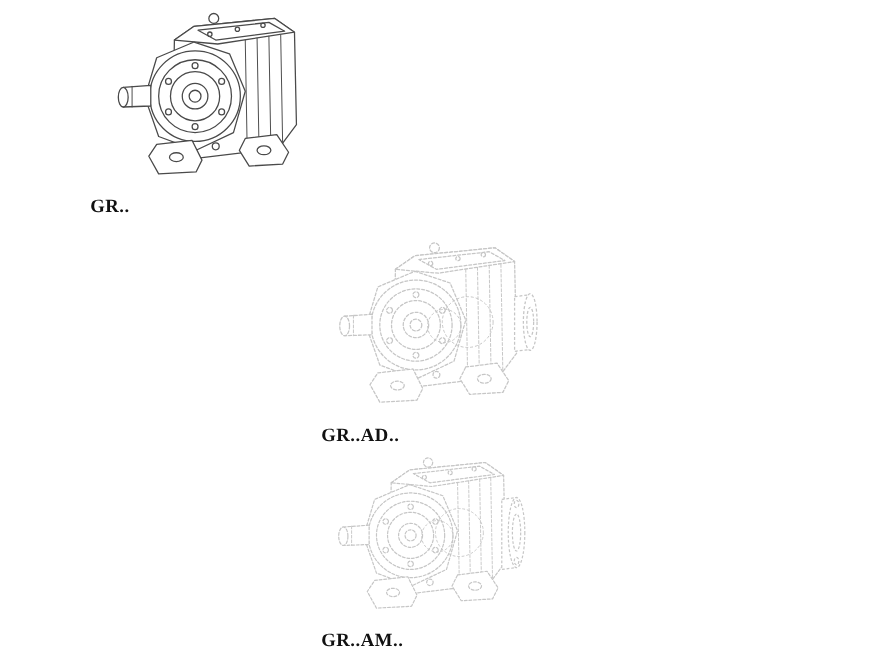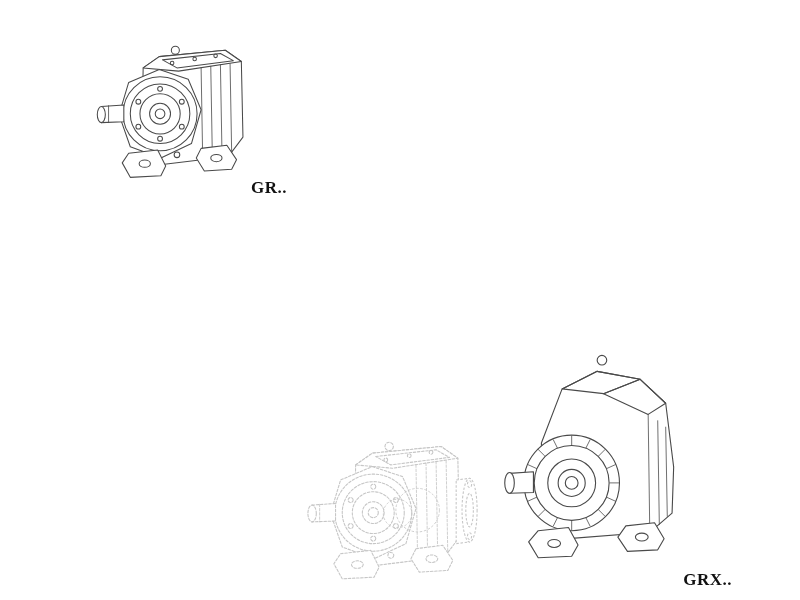--- a/index.html
+++ b/index.html
@@ -8,22 +8,22 @@
     width: 800px;
     height: 600px;
     background: #ffffff;
     overflow: hidden;
     font-family: "Liberation Serif", "DejaVu Serif", serif;
   }
   figure.cell {
     position: absolute;
     margin: 0;
     display: flex;
-    flex-direction: row;
-    align-items: flex-end;
+    flex-direction: column;
+    align-items: flex-start;
     justify-content: flex-start;
   }
   figure.cell svg.drawing {
     flex: 1 1 auto;
     width: 100%;
     height: calc(100% - 26px);
   }
   figcaption.label {
     flex: 0 0 auto;
     height: 26px;
@@ -196,39 +196,49 @@
   <figure class="cell" style="left:82px;top:6px;width:205px;height:196px">
     <svg class="drawing" viewBox="0 0 210 190" role="img">
       <use href="#sym-r" width="210" height="190"></use>
     </svg>
     <figcaption class="label">GR..</figcaption>
   </figure>
 
 
 
 
+  <figure class="cell" style="left:292px;top:214px;width:206px;height:196px">
+    <svg class="drawing ghost" viewBox="0 0 232 190" role="img">
+      <use href="#sym-r" width="210" height="190"></use>
+      <g fill="#ffffff" stroke="currentColor" stroke-width="1.3">
+        <path d="M198 62 L214 60 L214 116 L198 118 Z"></path>
+        <ellipse cx="214" cy="88" rx="7" ry="29"></ellipse>
+        <ellipse cx="214" cy="88" rx="3.5" ry="15" fill="none"></ellipse>
+      </g>
+      <g fill="none" stroke="currentColor" stroke-width="1">
+        <circle cx="150" cy="88" r="26"></circle>
+        <circle cx="126" cy="92" r="17"></circle>
+      </g>
+    </svg>
+    <figcaption class="label">GR..AD..</figcaption>
+  </figure>
 
 
   <figure class="cell" style="left:292px;top:410px;width:196px;height:186px">
     <svg class="drawing ghost" viewBox="0 0 234 190" role="img">
       <use href="#sym-r" width="210" height="190"></use>
       <g fill="#ffffff" stroke="currentColor" stroke-width="1.3">
         <path d="M196 52 L212 50 L212 126 L196 128 Z"></path>
         <ellipse cx="212" cy="88" rx="9" ry="38"></ellipse>
         <ellipse cx="212" cy="88" rx="4.5" ry="20" fill="none"></ellipse>
         <ellipse cx="212" cy="57" rx="2.5" ry="4" fill="none"></ellipse>
         <ellipse cx="212" cy="119" rx="2.5" ry="4" fill="none"></ellipse>
       </g>
       <g fill="none" stroke="currentColor" stroke-width="1">
         <circle cx="150" cy="88" r="26"></circle>
         <circle cx="126" cy="92" r="17"></circle>
       </g>
     </svg>
+    <figcaption class="label">GR..AM..</figcaption>
   </figure>
 
-  <figure class="cell" style="left:492px;top:298px;width:240px;height:296px">
-    <svg class="drawing" viewBox="0 0 240 280" role="img">
-      <use href="#sym-grx" width="240" height="280"></use>
-    </svg>
-    <figcaption class="label">GRX..</figcaption>
-  </figure>
 
 </div>
 
 </body></html>

